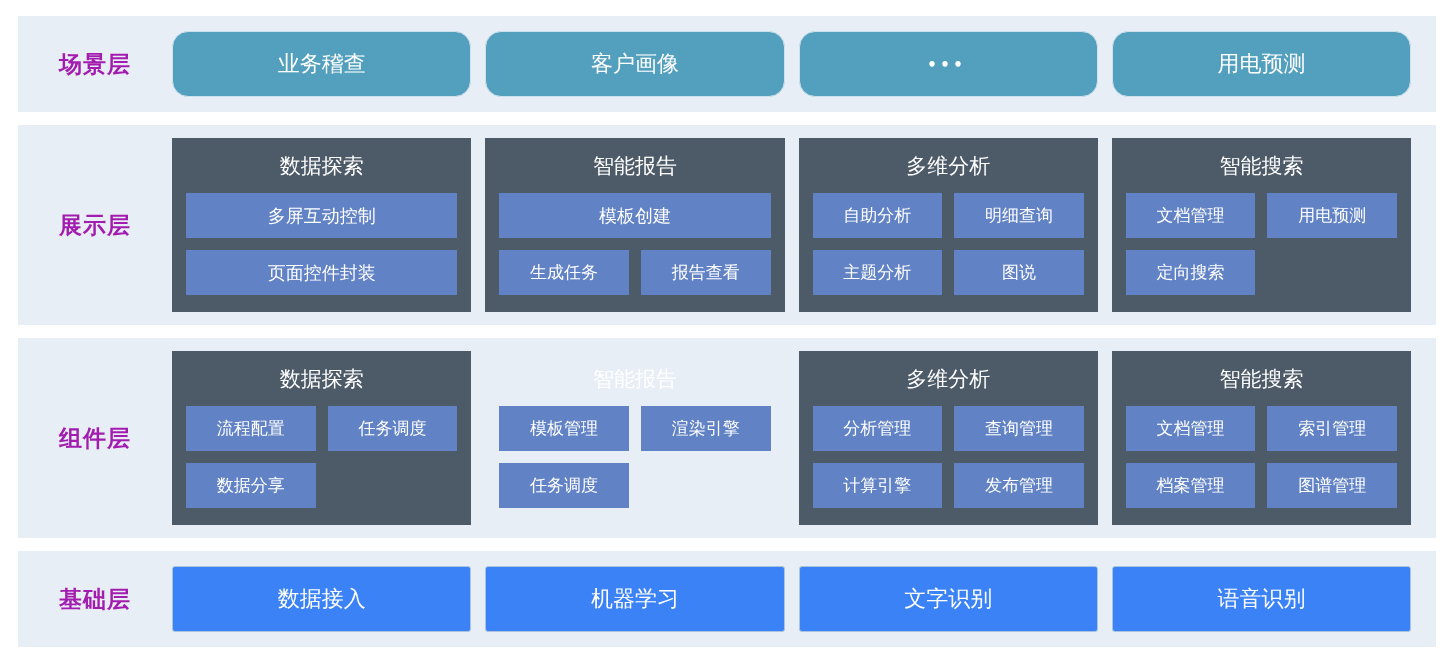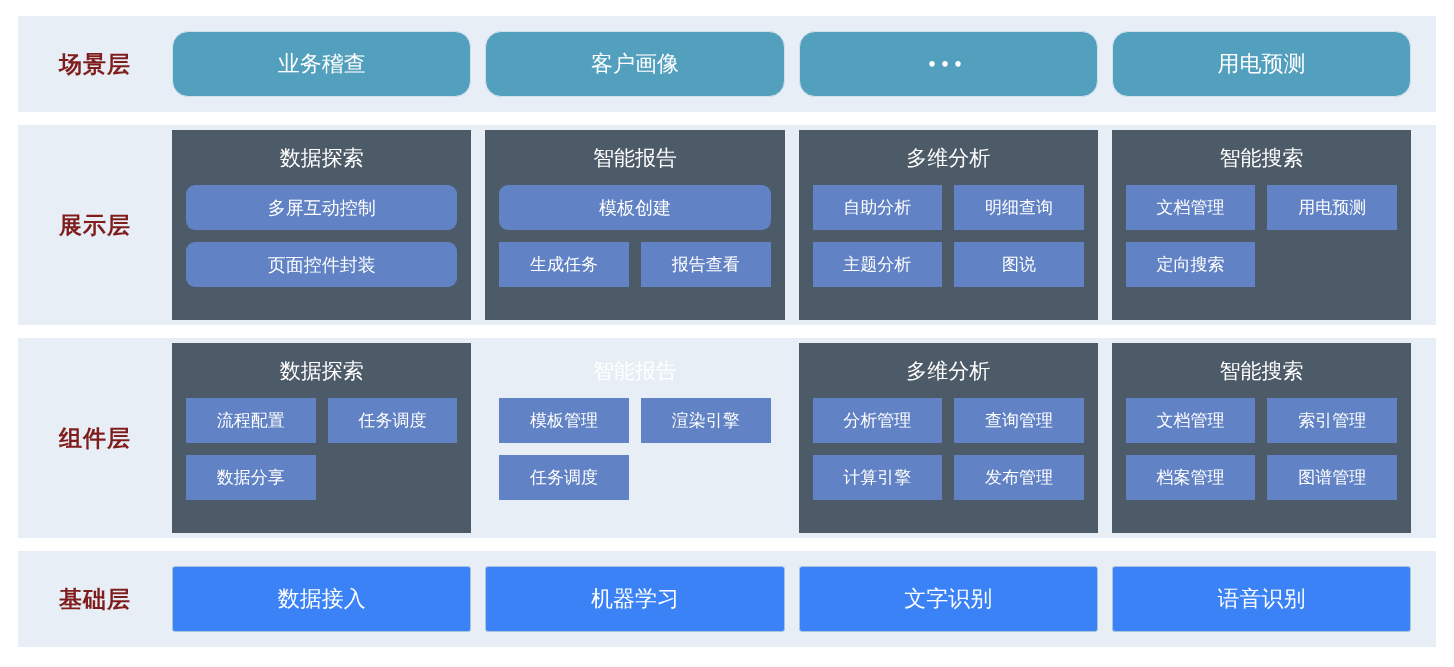--- a/index.html
+++ b/index.html
@@ -6,43 +6,43 @@
   body{
     width:1454px;height:667px;overflow:hidden;
     font-family:"Liberation Sans","DejaVu Sans",sans-serif;
   }
   .page{box-sizing:border-box;width:1454px;height:667px;padding:16px 18px 0 18px;
         display:flex;flex-direction:column;gap:13px;}
   .band{background:#e8eef5;display:flex;align-items:stretch;padding-right:25px;box-sizing:border-box;}
   .band-slim{height:96px;}
   .band-tall{height:200px;}
   .label-cell{width:154px;flex:0 0 154px;display:flex;align-items:center;justify-content:center;}
-  .layer-label{font-weight:bold;font-size:23px;color:#7f1d1d;letter-spacing:1px;}
+  .layer-label{font-weight:bold;font-size:23px;color:#a21caf;letter-spacing:1px;}
   .cols{flex:1;display:flex;gap:14px;align-items:center;}
-  .cols-tall{padding:5px 0;align-items:stretch;}
+  .cols-tall{padding:13px 0;align-items:stretch;}
 
   
   .pill{flex:1;height:64px;display:flex;align-items:center;justify-content:center;
         color:#ffffff;font-size:22px;
         font-family:"Liberation Serif","DejaVu Serif",serif;border-radius:16px;}
   .pill-teal{background:#539fbe;border:1px solid #cfe2ec;}
   .pill-deep{background:#3b82f6;border:1px solid #a9c4dd;border-radius:3px;text-align:center;}
   .dots{letter-spacing:6px;font-weight:bold;font-size:20px;}
 
   
   .group{flex:1;min-width:0;background:#4d5a68;display:flex;flex-direction:column;
          box-sizing:border-box;padding:8px 14px 16px 14px;}
   .group-ghost{background:transparent;}
   .group-title{text-align:center;color:#ffffff;font-size:21px;padding:6px 0 13px 0;
                font-family:"Liberation Serif","DejaVu Serif",serif;}
   .items{display:flex;flex-wrap:wrap;gap:12px;align-content:flex-start;}
   .item{background:#6182c4;color:#ffffff;height:45px;box-sizing:border-box;
         display:flex;align-items:center;justify-content:center;font-size:17px;
         font-family:"Liberation Serif","DejaVu Serif",serif;}
-  .w100{width:100%;border-radius:9px;}
+  .w100{width:100%;}
   .w50{width:calc(50% - 6px);}
   .item-big{font-size:18px;}
 </style>
 </head>
 <body>
 
 <div class="page">
 
   <div class="band band-slim">
     <div class="label-cell">

